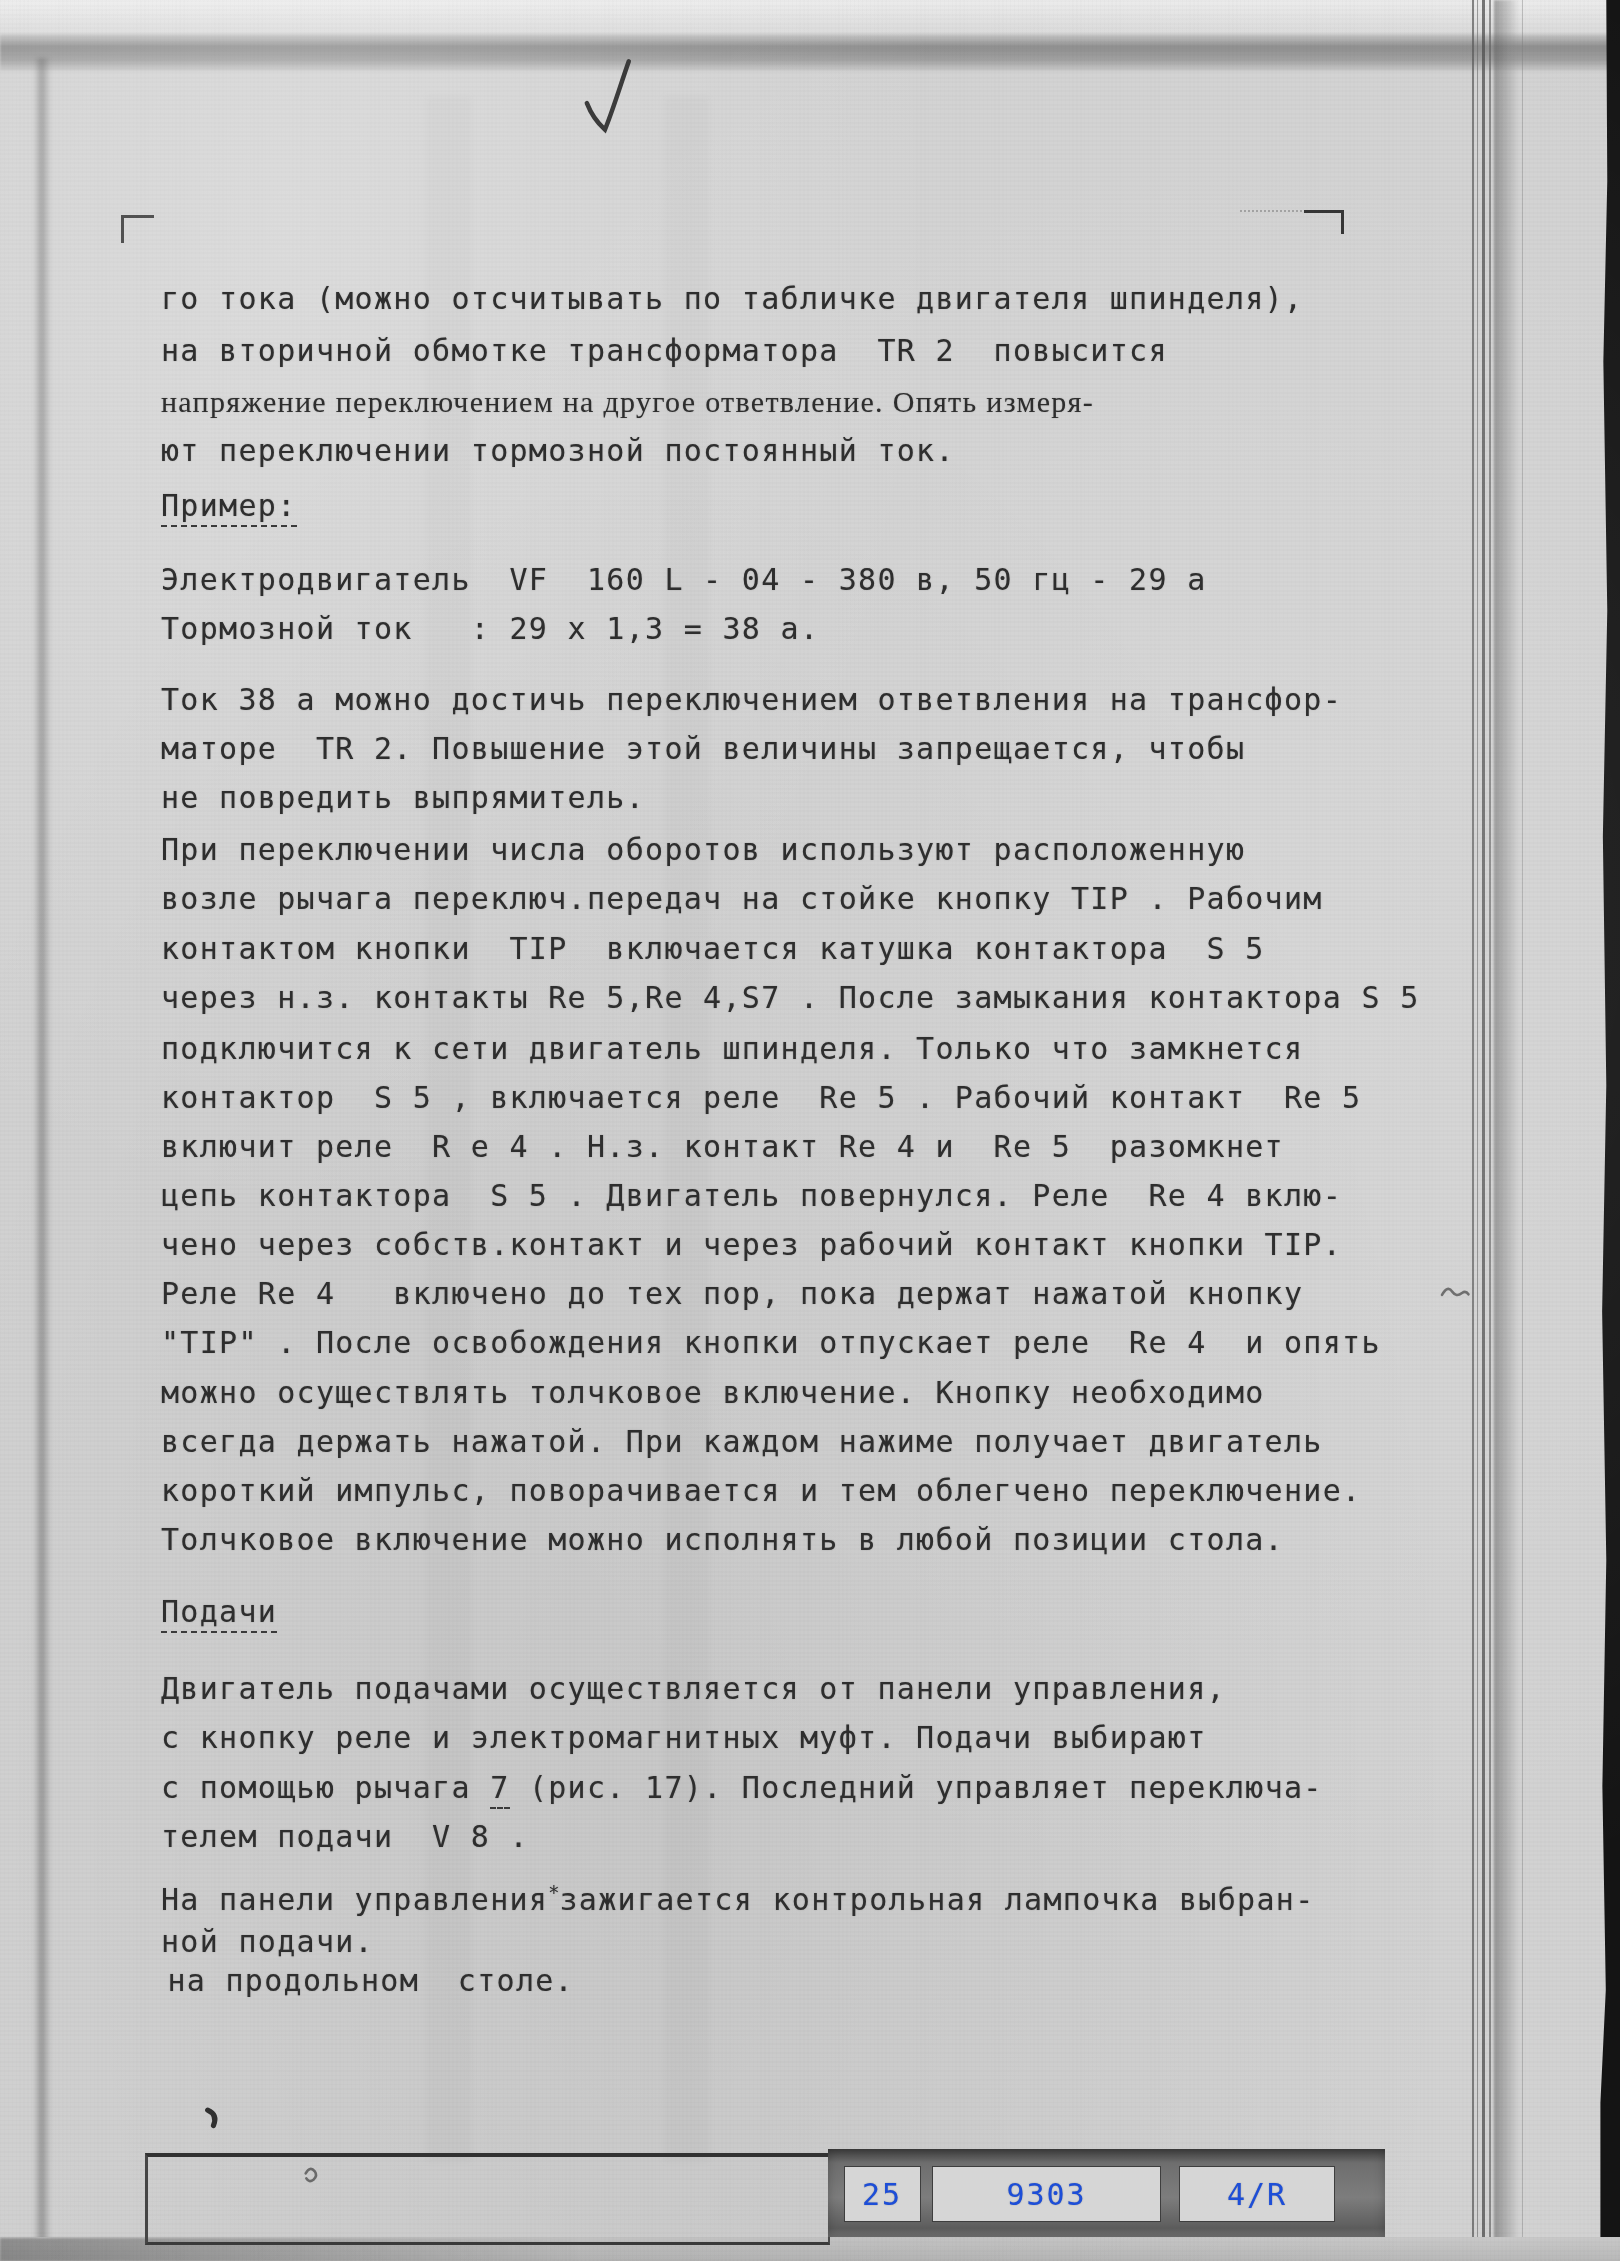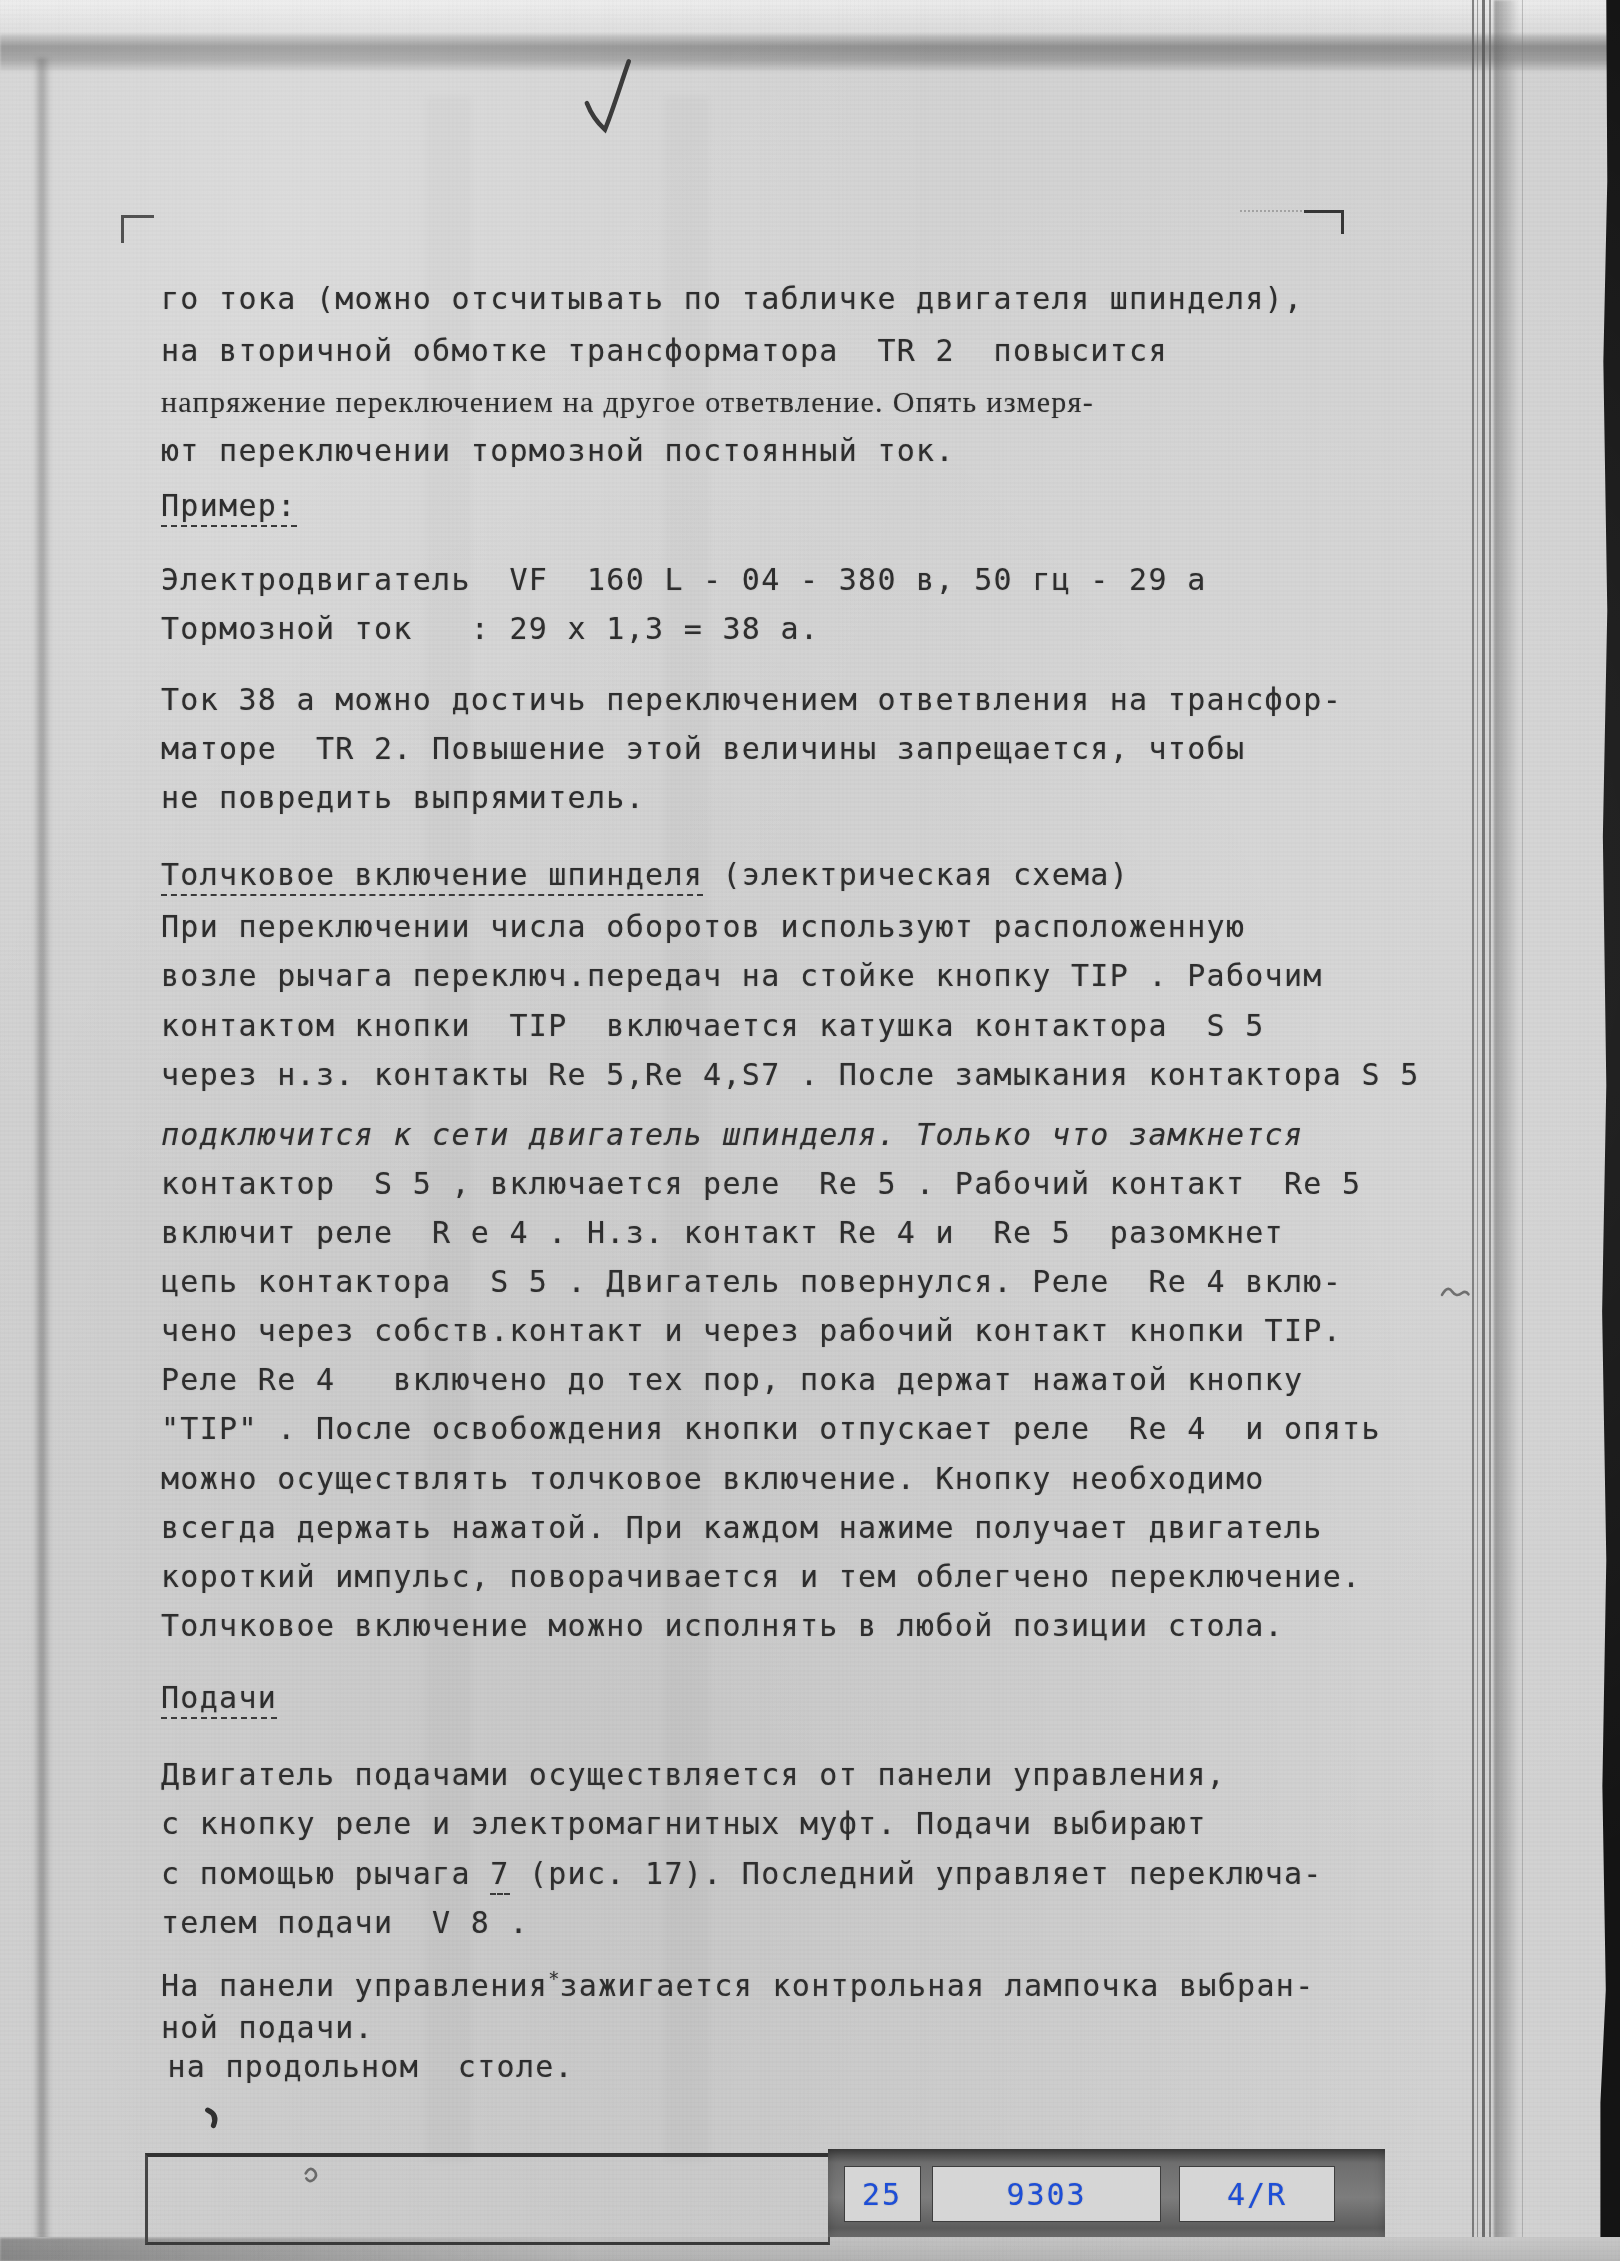--- a/index.html
+++ b/index.html
@@ -92,26 +92,25 @@
       <div class="tline"><span>го тока (можно отсчитывать по табличке двигателя шпинделя),</span></div>
       <div class="tline" style="margin-top: 2.6px;"><span>на вторичной обмотке трансформатора  TR 2  повысится</span></div>
       <div class="tline" style="margin-top: 2.6px; font-family: Liberation Serif, serif;"><span>напряжение переключением на другое ответвление. Опять измеря-</span></div>
       <div class="tline"><span>ют переключении тормозной постоянный ток.</span></div>
       <div class="tline" style="margin-top: 5.8px;"><span class="u">Пример:</span></div>
       <div class="tline" style="margin-top: 25px;"><span>Электродвигатель  VF  160 L - 04 - 380 в, 50 гц - 29 а</span></div>
       <div class="tline"><span>Тормозной ток   : 29 х 1,3 = 38 а.</span></div>
       <div class="tline" style="margin-top: 22px;"><span>Ток 38 а можно достичь переключением ответвления на трансфор-</span></div>
       <div class="tline"><span>маторе  TR 2. Повышение этой величины запрещается, чтобы</span></div>
       <div class="tline"><span>не повредить выпрямитель.</span></div>
-      <div class="tline" style="margin-top: 28px;"><span class="u">Толчковое включение шпинделя</span><span> (электрическая схема)</span></div>
       <div class="tline" style="margin-top: 2.6px;"><span>При переключении числа оборотов используют расположенную</span></div>
       <div class="tline"><span>возле рычага переключ.передач на стойке кнопку TIP . Рабочим</span></div>
       <div class="tline" style="margin-top: 1.3px;"><span>контактом кнопки  TIP  включается катушка контактора  S 5</span></div>
       <div class="tline"><span>через н.з. контакты Re 5,Re 4,S7 . После замыкания контактора S 5</span></div>
-      <div class="tline" style="margin-top: 11px; font-style: italic;"><span>подключится к сети двигатель шпинделя. Только что замкнется</span></div>
+      <div class="tline" style="margin-top: 2px;"><span>подключится к сети двигатель шпинделя. Только что замкнется</span></div>
       <div class="tline"><span>контактор  S 5 , включается реле  Re 5 . Рабочий контакт  Re 5</span></div>
       <div class="tline"><span>включит реле  R e 4 . Н.з. контакт Re 4 и  Re 5  разомкнет</span></div>
       <div class="tline"><span>цепь контактора  S 5 . Двигатель повернулся. Реле  Re 4 вклю-</span></div>
       <div class="tline"><span>чено через собств.контакт и через рабочий контакт кнопки TIP.</span></div>
       <div class="tline"><span>Реле Re 4   включено до тех пор, пока держат нажатой кнопку</span></div>
       <div class="tline"><span>"TIP" . После освобождения кнопки отпускает реле  Re 4  и опять</span></div>
       <div class="tline" style="margin-top: 1.3px;"><span>можно осуществлять толчковое включение. Кнопку необходимо</span></div>
       <div class="tline"><span>всегда держать нажатой. При каждом нажиме получает двигатель</span></div>
       <div class="tline"><span>короткий импульс, поворачивается и тем облегчено переключение.</span></div>
       <div class="tline"><span>Толчковое включение можно исполнять в любой позиции стола.</span></div>

